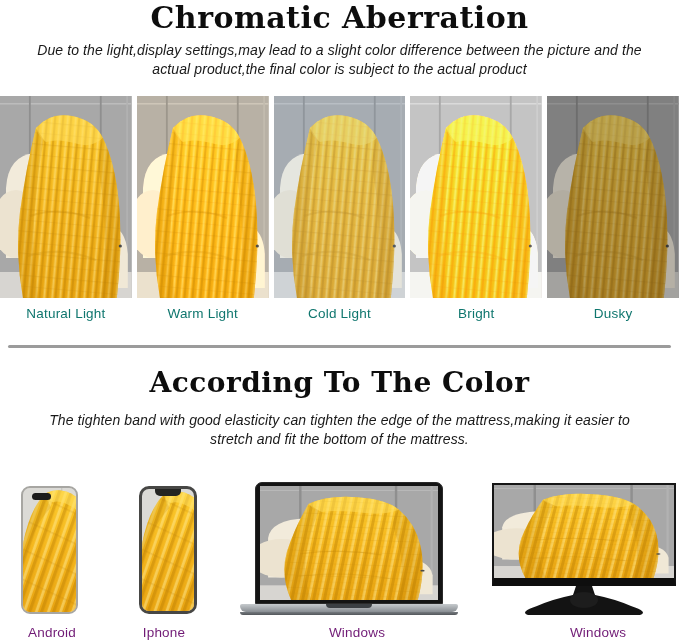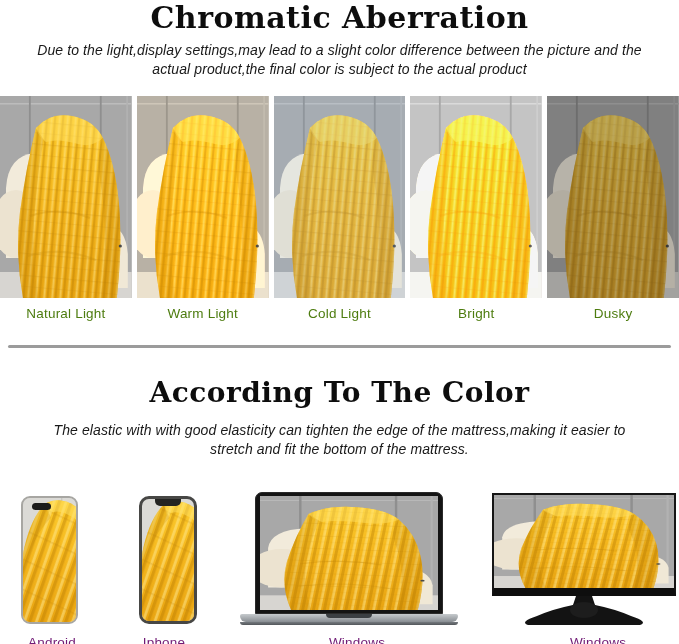--- a/index.html
+++ b/index.html
@@ -3,39 +3,39 @@
 <meta charset="utf-8">
 <style>
   * { margin:0; padding:0; box-sizing:border-box; }
   html,body { width:679px; height:644px; background:#fff; overflow:hidden;
               font-family:"Liberation Sans", sans-serif; color:#111; }
 
   
   .big-title { font-family:"DejaVu Serif","Liberation Serif",serif; font-weight:bold;
                text-align:center; letter-spacing:.5px; color:#0d0d0d; }
   #title1 { font-size:30px; line-height:34px; padding-top:1px; }
-  #title2 { font-size:28px; line-height:32px; margin-top:29px; }
+  #title2 { font-size:28px; line-height:32px; margin-top:19px; }
   .desc   { text-align:center; font-size:14px; line-height:19px; color:#191919;
             max-width:624px; margin:6px auto 0; letter-spacing:.1px;font-style:italic; }
   #desc2  { max-width:604px; margin-top:12px; }
 
   
   .strip { display:flex; gap:5px; margin-top:17px; }
   .strip figure { flex:1 1 0; min-width:0; }
   .shot { position:relative; height:202px; overflow:hidden; }
   .shot svg { width:100%; height:100%; display:block; }
   .shot .tint { position:absolute; inset:0; pointer-events:none; }
   .v-natural svg { filter:none; }
   .v-warm svg    { filter:sepia(.22) saturate(1.25) brightness(1.01); }
   .v-cold svg    { filter:brightness(1.04) saturate(.95); }
   .v-cold .tint  { background:rgba(125,160,195,.17); }
   .v-bright svg  { filter:brightness(1.2) contrast(.92) saturate(1.05); }
   .v-dusky svg   { filter:brightness(.76) saturate(.82); }
   figcaption, .variant-caption { display:block; text-align:center; font-size:13.5px;
-            line-height:16px; color:#4d7c0f; margin-top:8px; letter-spacing:.2px; }
+            line-height:16px; color:#0f766e; margin-top:8px; letter-spacing:.2px; }
 
   
   .divider { height:3px; background:#9b9b9b; margin:23px 8px 0; border-radius:2px; }
 
   
   .devices { position:relative; height:184px; margin-top:13px; }
   .device-label { position:absolute; top:163px; transform:translateX(-50%);
                   font-size:13.5px; color:#701a75; letter-spacing:.2px; }
 
   .phone { position:absolute; top:24px; width:57px; height:128px; overflow:hidden; }
@@ -166,21 +166,21 @@
       <div class="tint"></div>
     </div>
     <figcaption>Dusky</figcaption>
   </figure>
 </div>
 
 <div class="divider"></div>
 
 <h2 id="title2" class="big-title">According To The Color</h2>
 
-<p id="desc2" class="desc">The elastic with with good elasticity can tighten the edge of the mattress,making it easier to stretch and fit the bottom of the mattress.</p>
+<p id="desc2" class="desc">The tighten band with good elasticity can tighten the edge of the mattress,making it easier to stretch and fit the bottom of the mattress.</p>
 
 <div class="devices">
 
   <div class="phone" id="android-phone">
     <div class="cam-pill"></div>
     <svg viewBox="0 0 57 115" preserveAspectRatio="none">
         <use href="#closeup-art"></use>
       </svg>
   </div>
 

